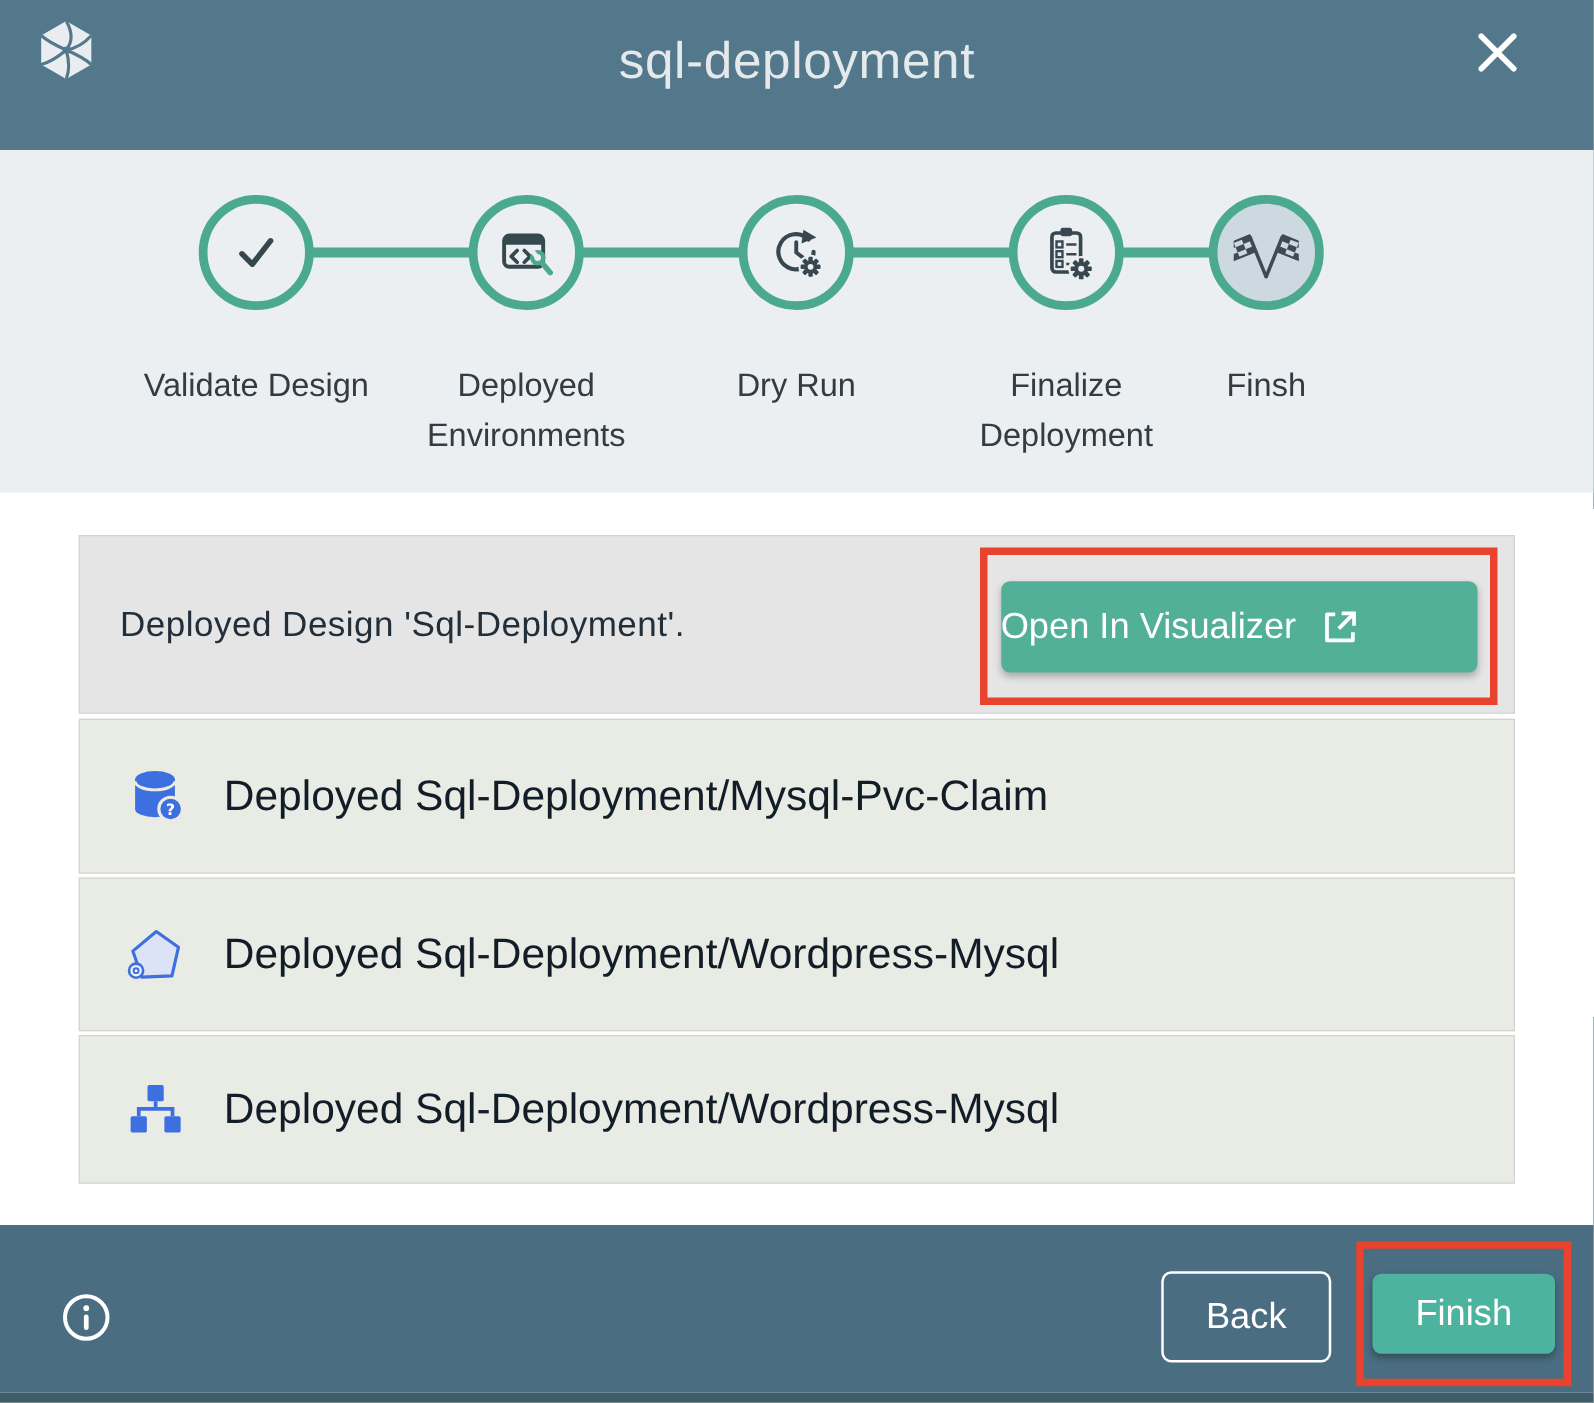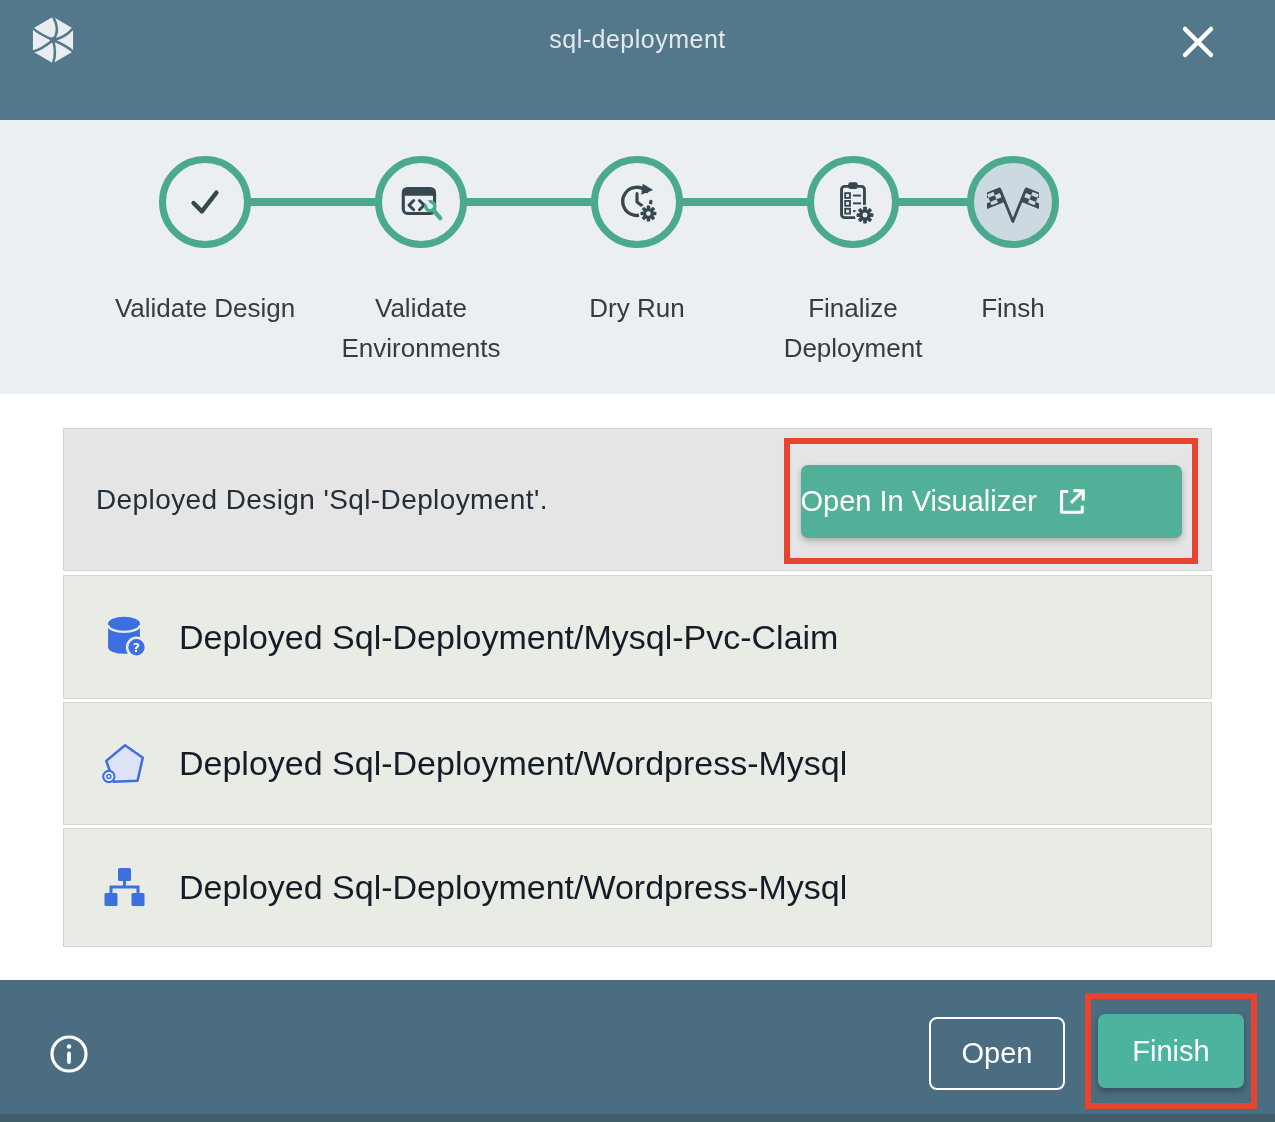--- a/index.html
+++ b/index.html
@@ -5,21 +5,21 @@
   * { margin:0; padding:0; box-sizing:border-box; }
   html,body { background:#26414f; }
   body { font-family:"Liberation Sans","DejaVu Sans",sans-serif; }
 
   .screen { position:relative; width:1275px; height:1122px; background:#ffffff; overflow:hidden; }
 
   
   .header { position:absolute; left:0; top:0; width:100%; height:120px; background:#53788c; }
   .logo { position:absolute; left:26px; top:13px; }
   .window-title { position:absolute; left:0; right:0; top:25px; text-align:center;
-                  font-size:25px; font-weight:400; color:#e5e9eb; letter-spacing:.5px; }
+                  font-size:41px; font-weight:400; color:#e5e9eb; letter-spacing:.5px; }
   .close-btn { position:absolute; left:1174px; top:18px; width:48px; height:48px;
                background:none; border:none; cursor:pointer; display:flex;
                align-items:center; justify-content:center; }
 
   
   .stepper { position:absolute; left:0; top:120px; width:100%; height:274px; background:#eceff1; }
   .connector { position:absolute; top:78px; width:132px; height:8px; background:#4aa98f; }
   .step { position:absolute; top:36px; width:220px; display:flex; flex-direction:column; align-items:center;justify-content:center; }
   .step-circle { width:92px; height:92px; border-radius:50%; border:7px solid #4aa98f;
                  background:#eceff1; display:flex; align-items:center; justify-content:center; cursor:pointer; }
@@ -48,21 +48,21 @@
 
   
   .footer { position:absolute; left:0; top:980px; width:100%; height:134px; background:#4b6d81; }
   .info-btn { position:absolute; left:48px; top:53px; width:42px; height:42px;
               background:none; border:none; padding:0; cursor:pointer; }
   .back-btn { position:absolute; left:929px; top:37px; width:136px; height:73px;
               background:transparent; border:2px solid #ffffff; border-radius:8px;
               color:#ffffff; font-size:29px; font-family:inherit; cursor:pointer; }
   .highlight-box-finish { position:absolute; left:1085px; top:13px; width:172px; height:116px;
                           border:6px solid #e8432e; display:flex; align-items:center; justify-content:center; }
-  .finish-btn { width:146px; height:74px; background:#4cb39e; border:none; border-radius:7px;
+  .finish-btn { width:146px; height:64px; background:#4cb39e; border:none; border-radius:7px;
                 color:#ffffff; font-size:29px; font-family:inherit; cursor:pointer;
                 box-shadow:0 3px 6px rgba(0,0,0,.3); }
   .bottom-edge { position:absolute; left:0; top:1114px; width:100%; height:8px; background:#3f5c6b; }
 </style>
 </head>
 <body>
 
 <div class="screen">
 
   <div class="header">
@@ -111,21 +111,21 @@
           <path d="M7 15 a4 4 0 0 1 4 -4 h22 a4 4 0 0 1 4 4 v3 H7 z" fill="#37474f"></path>
           <path d="M17 22.5 l-4.5 4.5 4.5 4.5" fill="none" stroke="#37474f" stroke-width="2.8" stroke-linecap="round" stroke-linejoin="round"></path>
           <path d="M22.5 22.5 l4.5 4.5 -4.5 4.5" fill="none" stroke="#37474f" stroke-width="2.8" stroke-linecap="round" stroke-linejoin="round"></path>
           <g transform="translate(37,33) rotate(-40)">
             <circle cx="0" cy="-6.5" r="4.3" fill="none" stroke="#4aa98f" stroke-width="3.4"></circle>
             <rect x="-1.8" y="-12.8" width="3.6" height="4.6" fill="#eceff1"></rect>
             <rect x="-2.1" y="-3" width="4.2" height="13.5" rx="2" fill="#4aa98f"></rect>
           </g>
         </svg>
       </div>
-      <div class="step-label">Validate Environments</div>
+      <div class="step-label">Deployed Environments</div>
     </div>
 
     <div class="step" style="left:527px">
       <div class="step-circle">
         <svg width="50" height="50" viewBox="0 0 48 48">
           <path d="M33.5 14 A13.5 13.5 0 1 0 37.3 23.5" fill="none" stroke="#37474f" stroke-width="3.2" stroke-linecap="round"></path>
           <path d="M29.5 6.5 L39.5 12.5 L28 17 Z" fill="#37474f"></path>
           <path d="M24 16 v8 l6 4.5" fill="none" stroke="#37474f" stroke-width="3" stroke-linecap="round" stroke-linejoin="round"></path>
           <g transform="translate(35,35) scale(0.85)">
             <circle r="11" fill="#eceff1"></circle>
@@ -259,20 +259,20 @@
   </div>
 
   <div class="footer">
     <button class="info-btn">
       <svg width="42" height="42" viewBox="0 0 42 42">
         <circle cx="21" cy="21" r="17" fill="none" stroke="#ffffff" stroke-width="3.2"></circle>
         <circle cx="21" cy="13.5" r="2.3" fill="#ffffff"></circle>
         <rect x="19.1" y="18.5" width="3.8" height="12.5" rx="1.9" fill="#ffffff"></rect>
       </svg>
     </button>
-    <button class="back-btn">Open</button>
+    <button class="back-btn">Back</button>
     <div class="highlight-box-finish">
       <button class="finish-btn">Finish</button>
     </div>
   </div>
 
   <div class="bottom-edge"></div>
 </div>
 
 </body></html>

